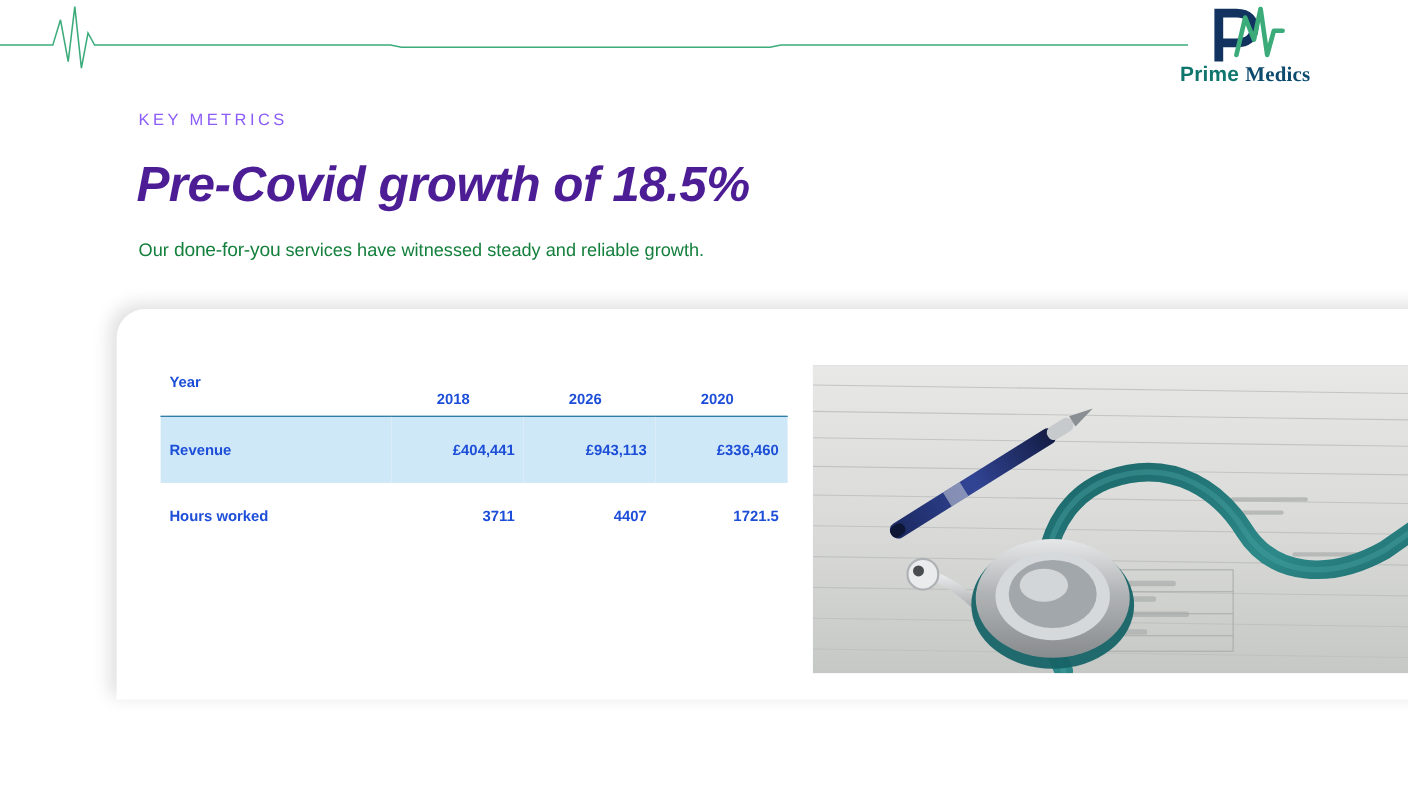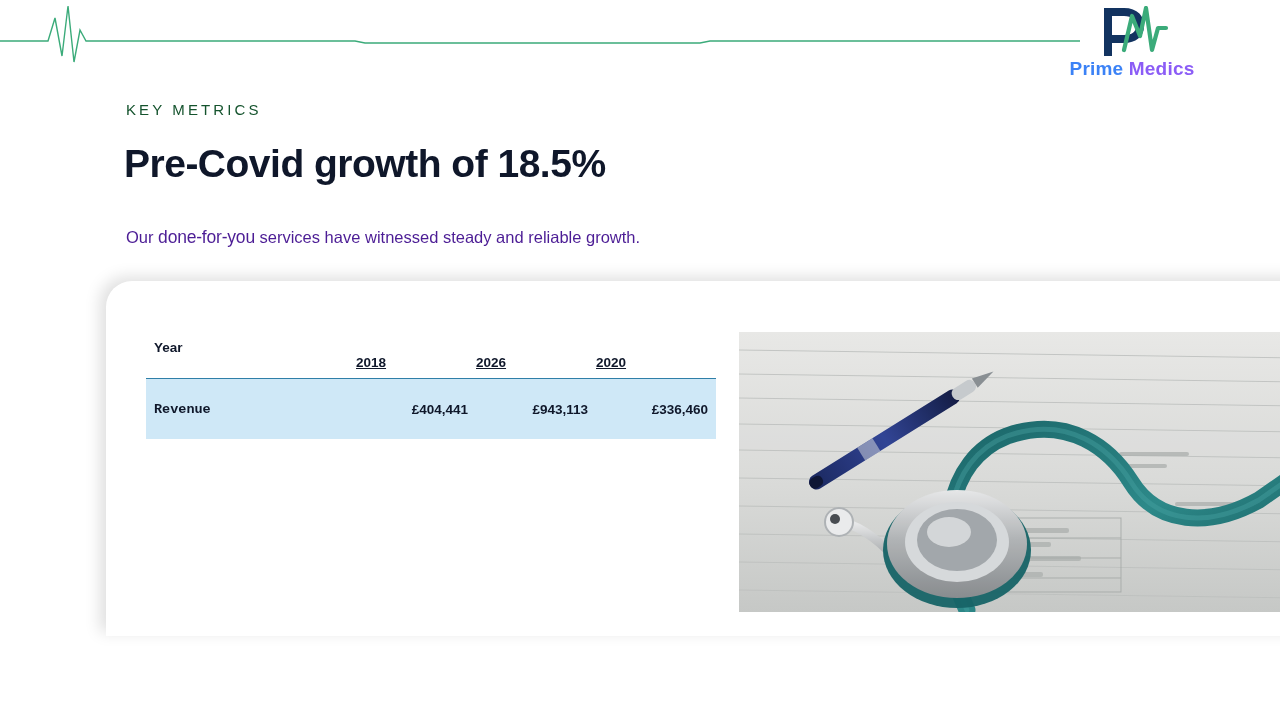--- a/index.html
+++ b/index.html
@@ -39,49 +39,50 @@
     justify-content: center;
     align-items: flex-end;
   }
   .logo-text {
     margin-top: 2px;
     font-size: 19px;
     font-weight: bold;
     letter-spacing: 0.2px;
     white-space: nowrap;
   }
-  .logo-text .prime { color: #3b82f6; }
-  .logo-text .medics { color: #8b5cf6; }
+  .logo-text .prime { color: #0f766e; }
+  .logo-text .medics { color: #0c4a6e; font-family: Liberation Serif, serif; }
 
   
   .eyebrow {
     position: absolute;
     left: 126px;
     top: 101px;
     font-size: 15px;
     letter-spacing: 3.1px;
-    color: #14532d;
+    color: #8b5cf6;
     font-weight: 500;
   }
   .headline {
     position: absolute;
     left: 124px;
     top: 142px;
-    font-size: 39px;
+    font-size: 45px;
     font-weight: bold;
-    color: #0f172a;
+    color: #4c1d95;
     letter-spacing: -0.5px;
     white-space: nowrap;
+    font-style: italic;
   }
   .subhead {
     position: absolute;
     left: 126px;
-    top: 227px;
+    top: 217px;
     font-size: 16.5px;
-    color: #4c1d95;
+    color: #15803d;
     white-space: nowrap;
   }
   .subhead .emph {
     font-size: 17.5px;
     letter-spacing: -0.2px;
   }
 
   
   .card {
     position: absolute;
@@ -102,53 +103,51 @@
     width: 570px;
   }
   table.metrics {
     border-collapse: collapse;
     width: 570px;
     table-layout: fixed;
   }
   table.metrics th, table.metrics td {
     font-size: 13.5px;
     font-weight: bold;
-    color: #0f172a;
+    color: #1d4ed8;
     padding: 0;
   }
   table.metrics col.c-label { width: 210px; }
   table.metrics col.c-val   { width: 120px; }
 
   .metrics thead th {
     height: 38px;
     vertical-align: middle;
     border-bottom: 1.6px solid #2f7fa8;
     font-size: 13.5px;
   }
   .metrics thead th.lbl {
     text-align: left;
     padding-left: 8px;
     vertical-align: top;
     padding-top: 8px;
   }
   .metrics thead th.num {
-    text-align: left;
+    text-align: center;
     padding-right: 8px;
     vertical-align: bottom;
     padding-bottom: 8px;
-    text-decoration: underline;
   }
   .metrics tbody td {
     height: 60px;
     vertical-align: middle;
   }
   .metrics tbody td.lbl {
     text-align: left;
     padding-left: 8px;
-    font-family: Liberation Mono, monospace;
   }
   .metrics tbody td.num {
     text-align: right;
     padding-right: 8px;
   }
   .metrics tbody tr.shaded td {
     background: #cfe8f7;
   }
   .metrics tbody tr.last td {
     border-bottom: 1.6px solid #2f7fa8;
@@ -210,20 +209,26 @@
         <th class="num">2026</th>
         <th class="num">2020</th>
       </tr>
     </thead>
     <tbody>
       <tr class="shaded">
         <td class="lbl">Revenue</td>
         <td class="num">£404,441</td>
         <td class="num">£943,113</td>
         <td class="num">£336,460</td>
+      </tr>
+      <tr>
+        <td class="lbl">Hours worked</td>
+        <td class="num">3711</td>
+        <td class="num">4407</td>
+        <td class="num">1721.5</td>
       </tr>
     </tbody>
   </table>
 </div>
 
 <div class="photo">
   <svg width="560" height="280" viewBox="0 0 560 280">
     <defs>
       <linearGradient id="paperG" x1="0" y1="0" x2="0" y2="1">
         <stop offset="0%" stop-color="#f2f2f0"></stop>

